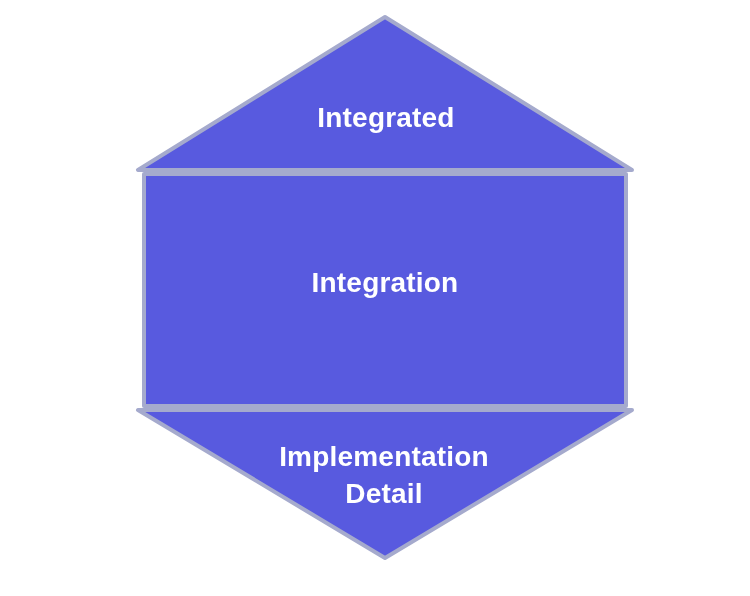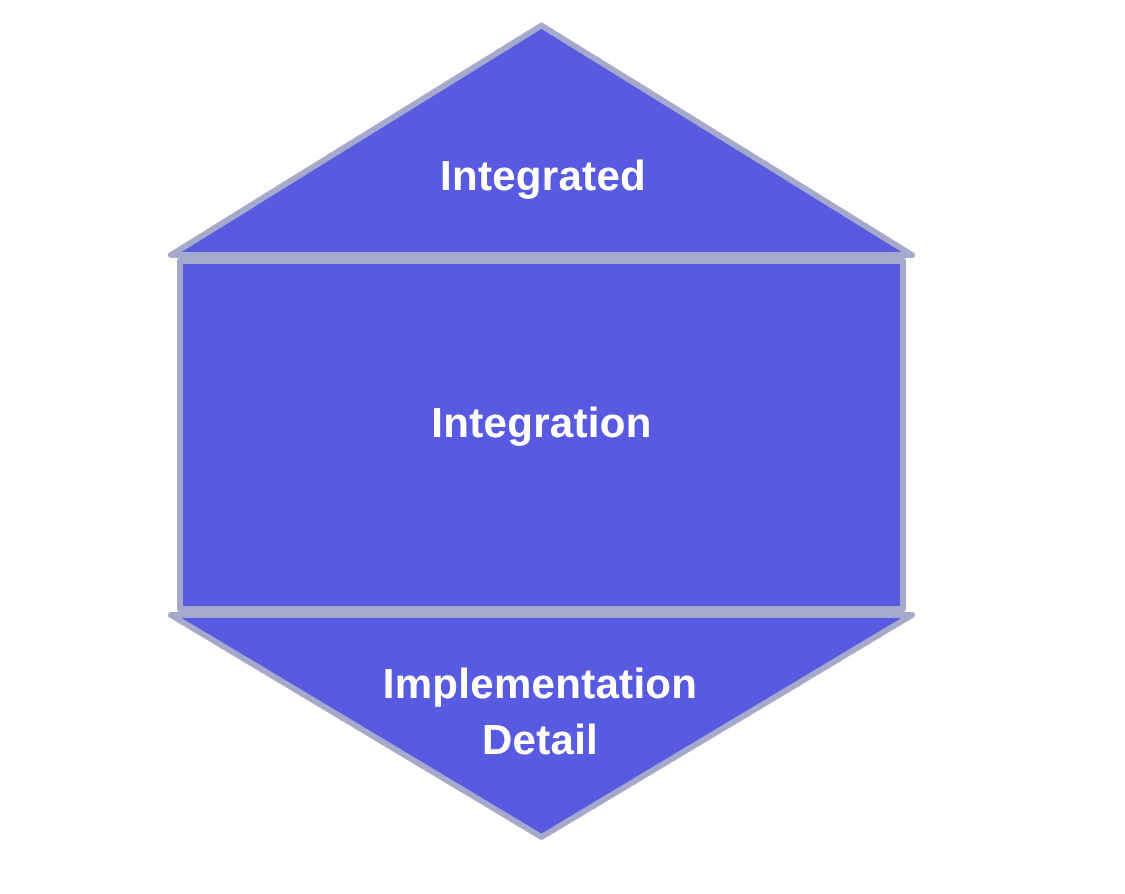--- a/index.html
+++ b/index.html
@@ -8,20 +8,21 @@
     height: 596px;
     background: #FFFFFF;
     overflow: hidden;
     font-family: "Liberation Sans", sans-serif;
   }
   .canvas {
     position: relative;
     width: 750px;
     height: 491px;
     background: #FFFFFF;
+    padding-left: 24px;
   }
   svg.honeycomb {
     display: block;
     width: 750px;
     height: 596px;
   }
   svg.honeycomb text {
     font-family: "Liberation Sans", "DejaVu Sans", sans-serif;
     font-weight: 700;
     font-size: 28px;

